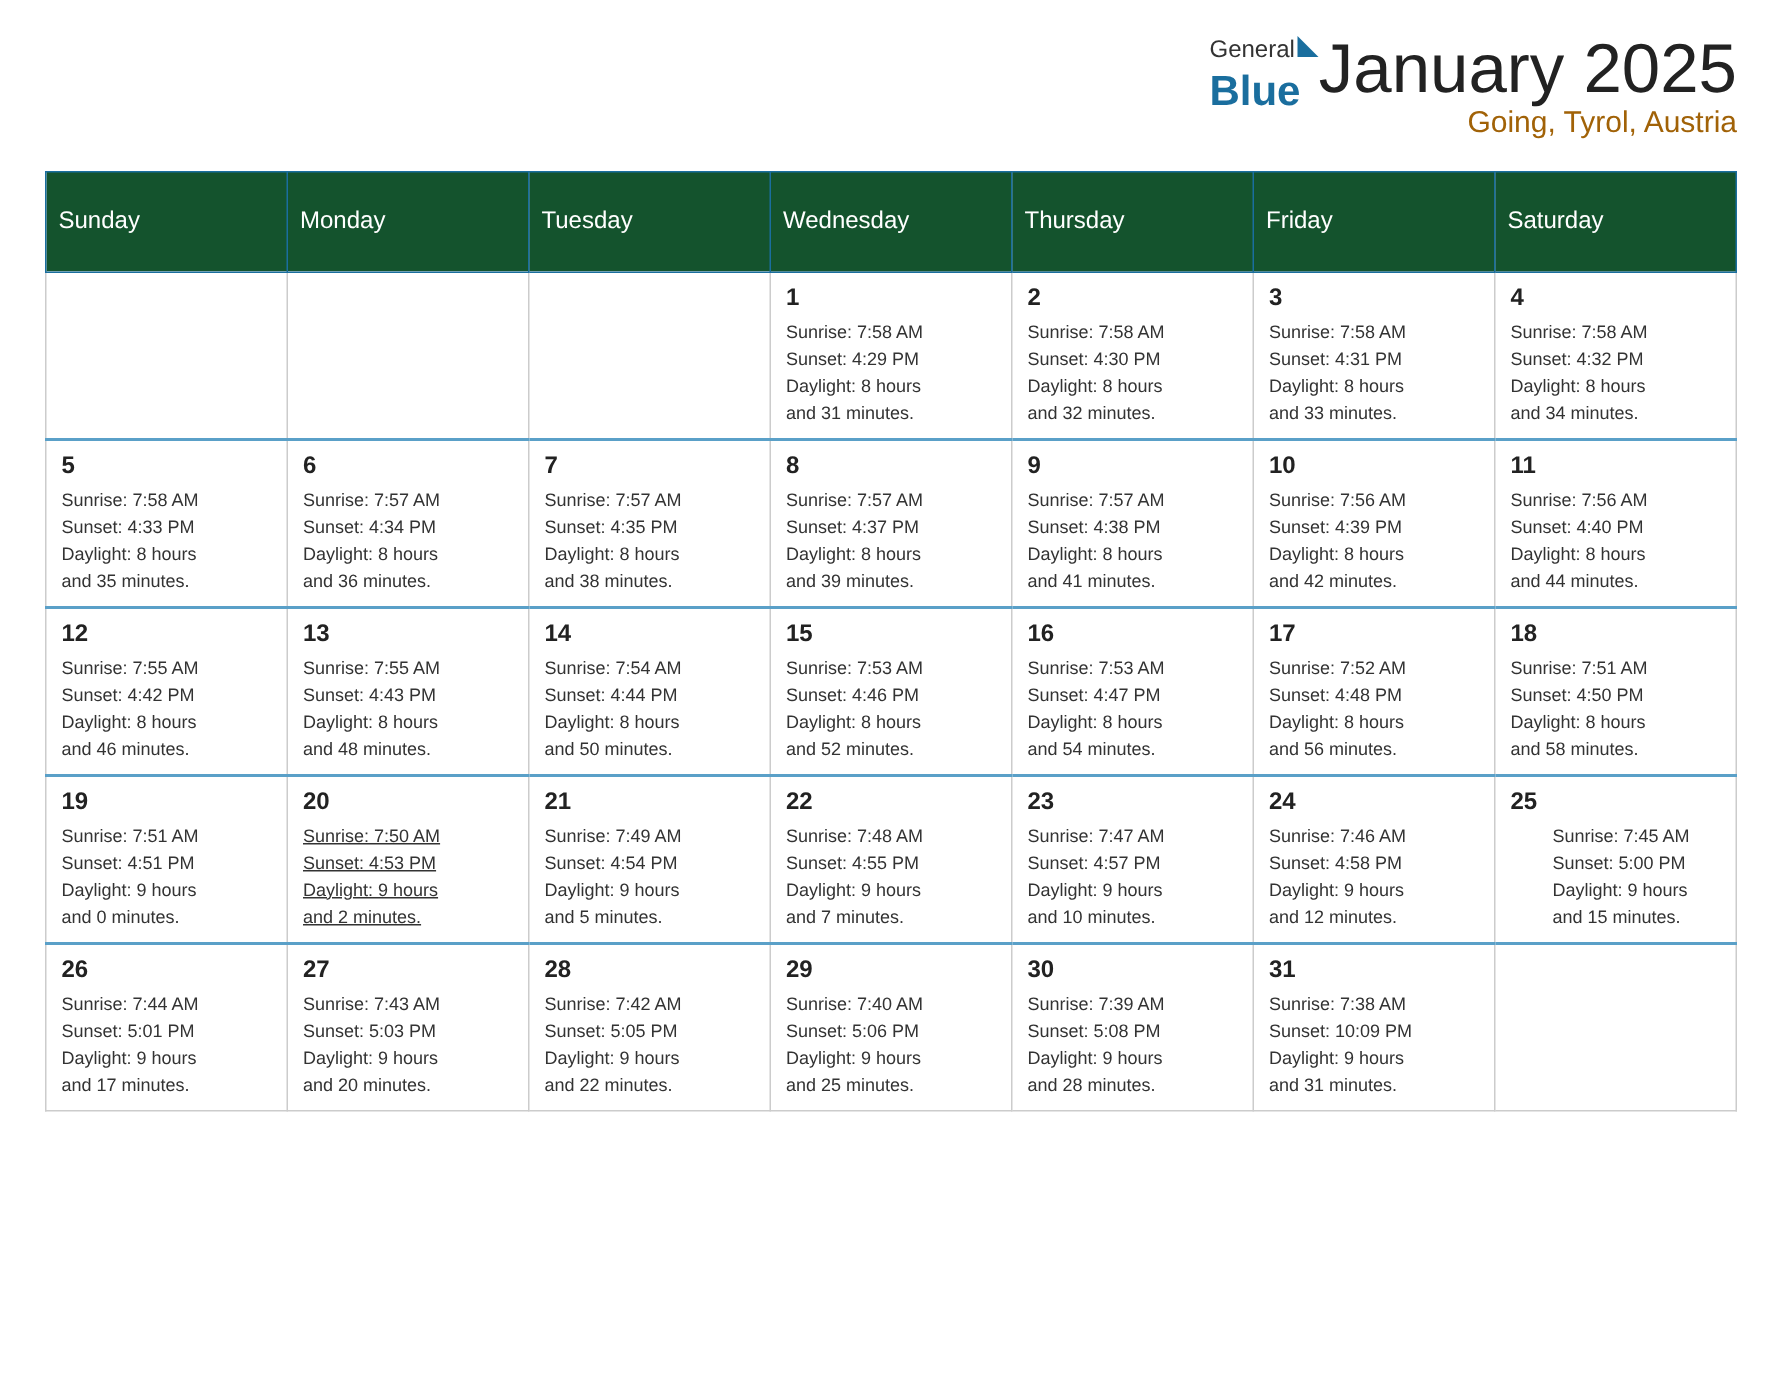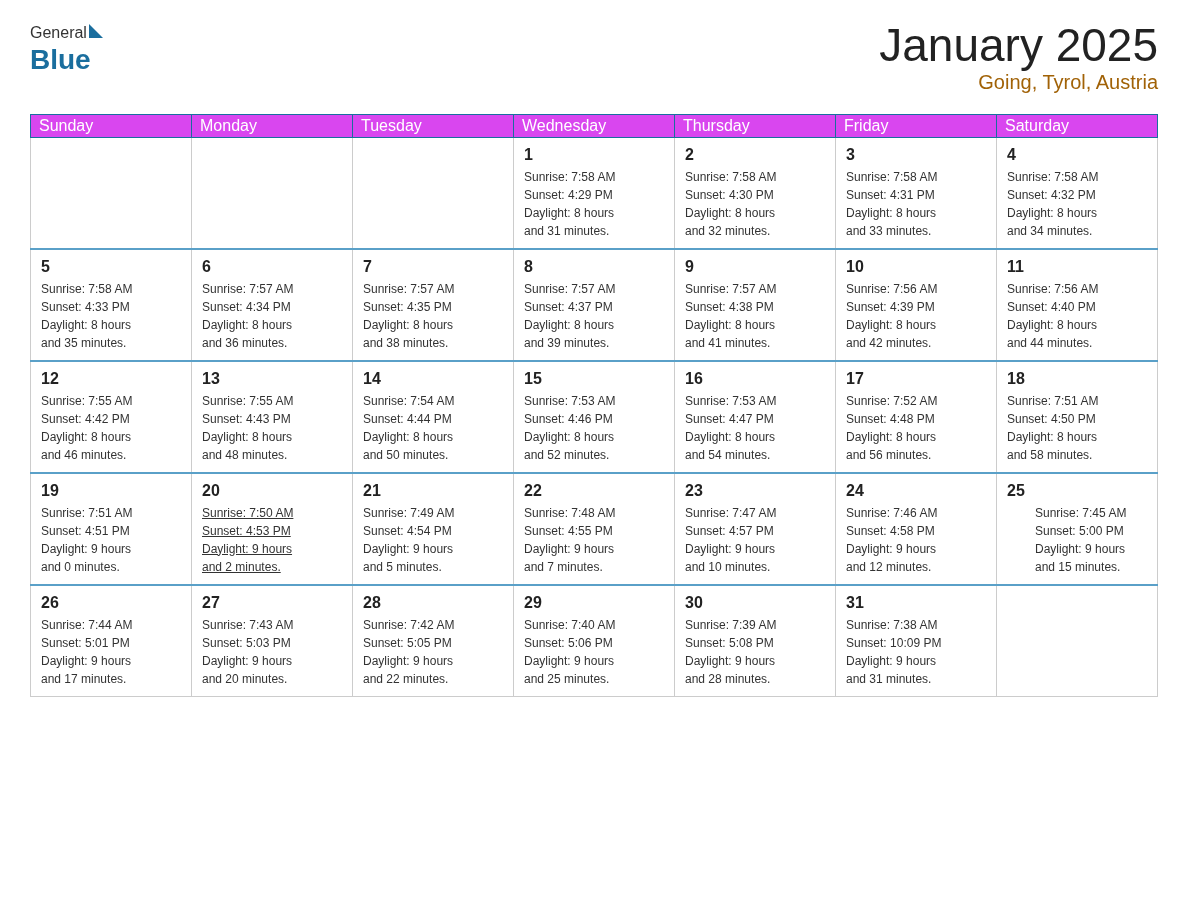--- a/index.html
+++ b/index.html
@@ -5,21 +5,21 @@
     * { box-sizing: border-box; margin: 0; padding: 0; }
     body {
       font-family: Arial, Helvetica, sans-serif;
       background: #fff;
       width: 1188px;
       min-height: 918px;
       padding: 20px 30px;
     }
     .header {
       display: flex;
-      justify-content: space-between;
+      justify-content: flex-end;
       align-items: flex-start;
       margin-bottom: 20px;
     }
     .logo {
       display: flex;
       flex-direction: column;
       align-items: flex-start;
     }
     .logo-general {
       color: #333;
@@ -52,23 +52,23 @@
       font-size: 20px;
       color: #a16207;
       font-weight: 300;
     }
     .calendar {
       width: 100%;
       border-collapse: collapse;
       border: 1px solid #ccc;
     }
     .calendar th {
-      background-color: #d946ef;
+      background-color: #14532d;
       color: #fff;
-      padding: 2px 8px;
+      padding: 24px 8px;
       text-align: left;
       font-size: 16px;
       font-weight: normal;
       border: 1px solid #1a6e9e;
     }
     .calendar td {
       vertical-align: top;
       padding: 8px 10px;
       border: 1px solid #ccc;
       width: calc(100% / 7);

